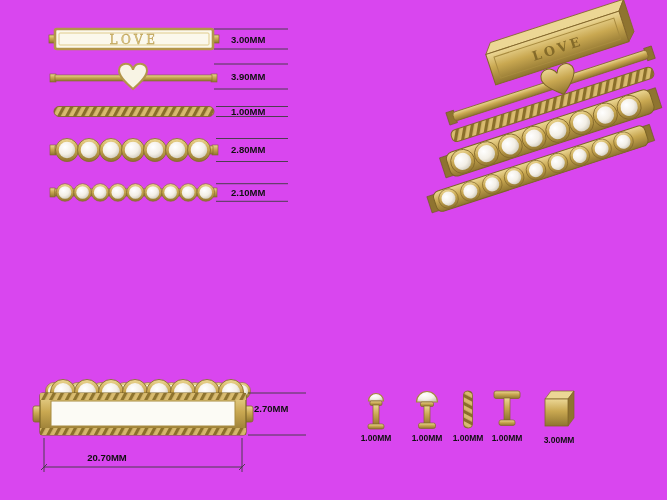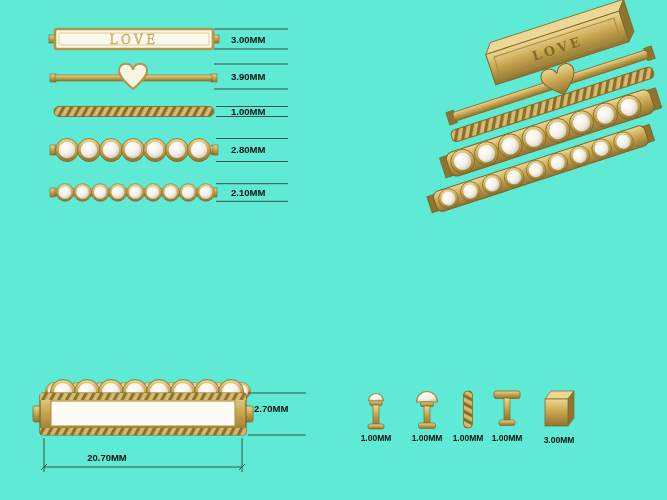--- a/index.html
+++ b/index.html
@@ -1,17 +1,17 @@
 <!DOCTYPE html>
 <html><head>
 <meta charset="utf-8">
 <style>
   html,body{margin:0;padding:0;background:#ffffff;}
   body{width:667px;height:500px;overflow:hidden;font-family:"Liberation Sans",sans-serif;}
-  .canvas{position:relative;width:667px;height:500px;background:#5eead4;}
+  .canvas{position:relative;width:667px;height:500px;background:#d946ef;}
   svg{display:block;}
   .dim{font:bold 9.5px "Liberation Sans",sans-serif;fill:#101010;}
   .dim-s{font:bold 8.5px "Liberation Sans",sans-serif;fill:#101010;}
   .engrave{font:12px "DejaVu Serif",serif;letter-spacing:3.5px;fill:#dbc57f;stroke:#b3954a;stroke-width:.35;}
   .engrave3d{font:bold 13px "DejaVu Serif",serif;letter-spacing:3px;fill:#7e6526;opacity:.9;}
   .dl{stroke:#3d3d3d;stroke-width:.9;}
 </style>
 </head>
 <body>
 

